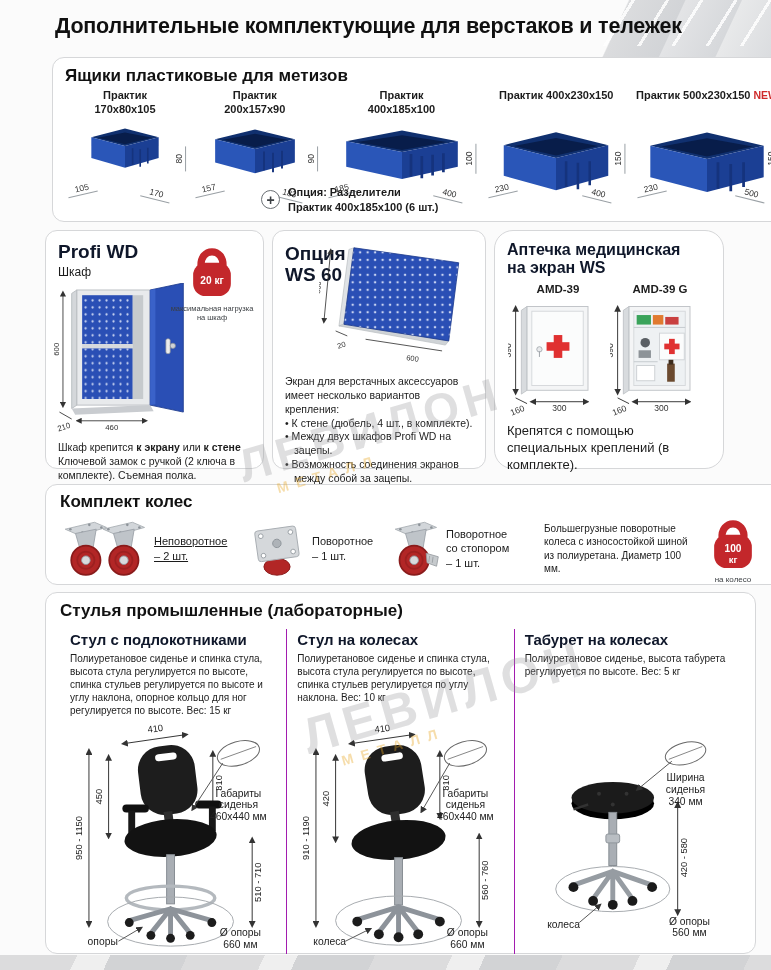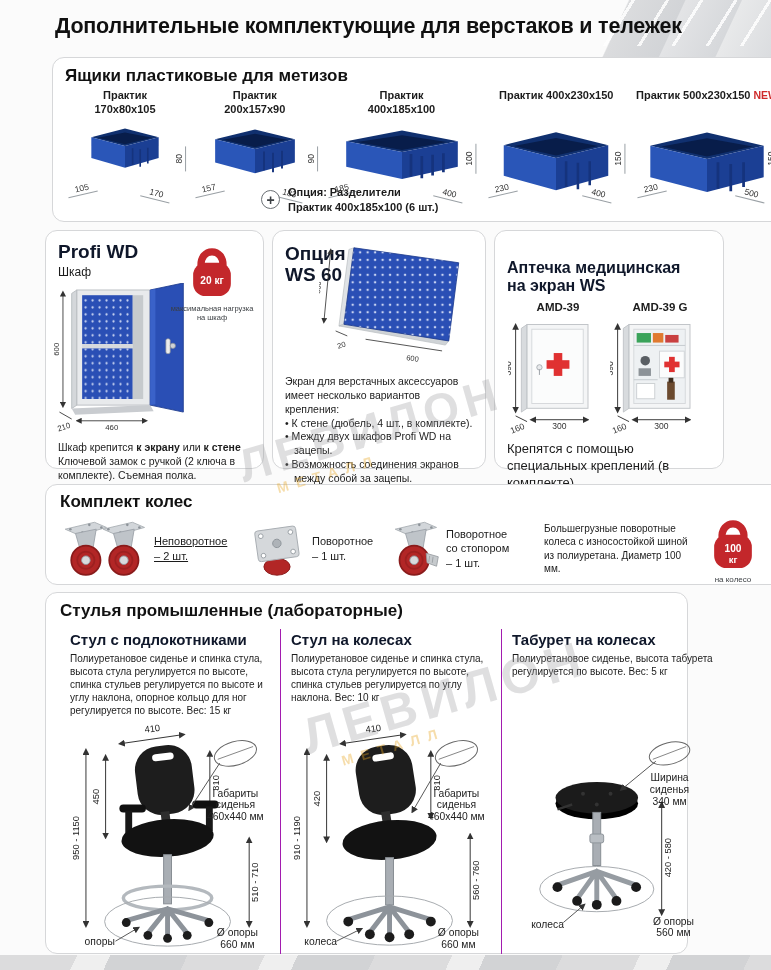--- a/index.html
+++ b/index.html
@@ -19,23 +19,23 @@
   .watermark .wm-small{display:block;font-size:14px;letter-spacing:8px;color:rgba(232,166,34,.38);margin-top:-4px;padding-left:30px;}
   #wm1{left:236px;top:402px;font-size:46px;}
   #wm2{left:300px;top:668px;font-size:50px;}
   
   h1{position:absolute;left:55px;top:14px;margin:0;font-size:21.5px;color:#101010;letter-spacing:-.2px;}
   
   .card{position:absolute;background:#fff;border:1px solid #d6d7d9;border-radius:12px;box-sizing:border-box;}
   #card-bins{left:52px;top:57px;width:741px;height:165px;padding:8px 12px 4px;}
   #card-profi{left:45px;top:230px;width:219px;height:239px;padding:10px 12px;}
   #card-screen{left:272px;top:230px;width:214px;height:239px;padding:10px 12px;}
-  #card-aidkit{left:494px;top:230px;width:230px;height:239px;padding:28px 12px;}
+  #card-aidkit{left:494px;top:230px;width:230px;height:239px;padding:10px 12px;border-radius:19px;}
   #card-wheels{left:45px;top:484px;width:745px;height:101px;padding:7px 14px;}
-  #card-chairs{left:45px;top:592px;width:643px;height:362px;padding:8px 14px;}
+  #card-chairs{left:45px;top:592px;width:711px;height:362px;padding:8px 14px;}
   h2{margin:0;font-size:17px;color:#111;}
   h3{margin:0;font-size:15px;color:#0f172a;}
   
   .bins-row{display:flex;justify-content:space-between;margin-top:3px;padding:0 2px;}
   .bin-item{text-align:center;}
   .bi0{width:116px;}.bi1{width:122px;}.bi2{width:150px;}.bi3{width:138px;}.bi4{width:142px;}
   .bin-title{font-size:11px;font-weight:bold;line-height:1.25;height:27px;}
   .bin-title .bt2{display:block;}
   .new-badge{color:#cf2b2b;font-weight:bold;font-size:10.5px;margin-left:3px;}
   .bin-fig{position:relative;height:88px;}

